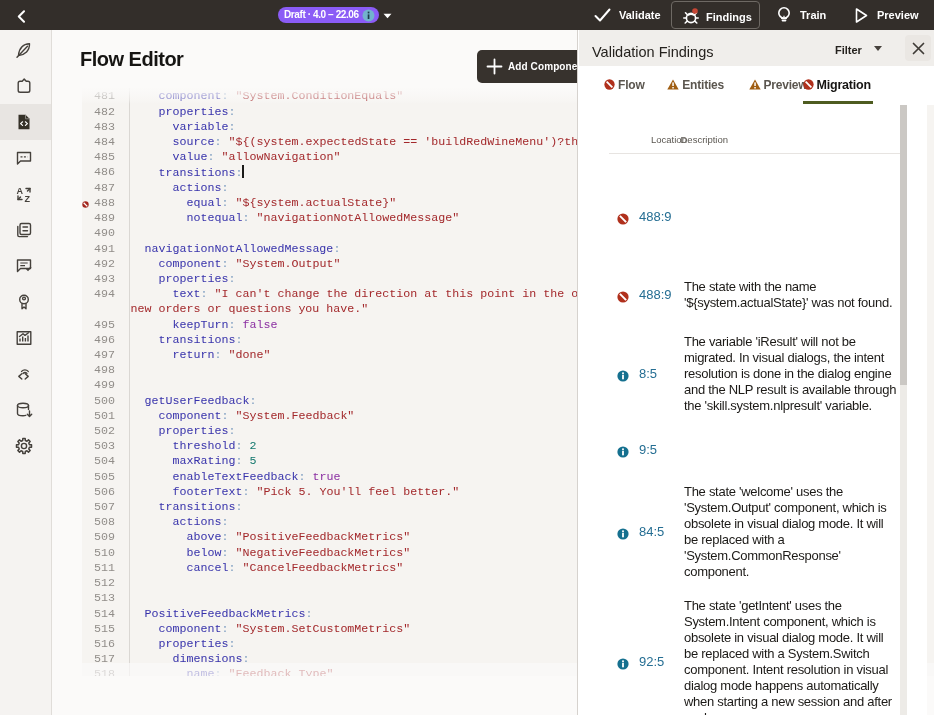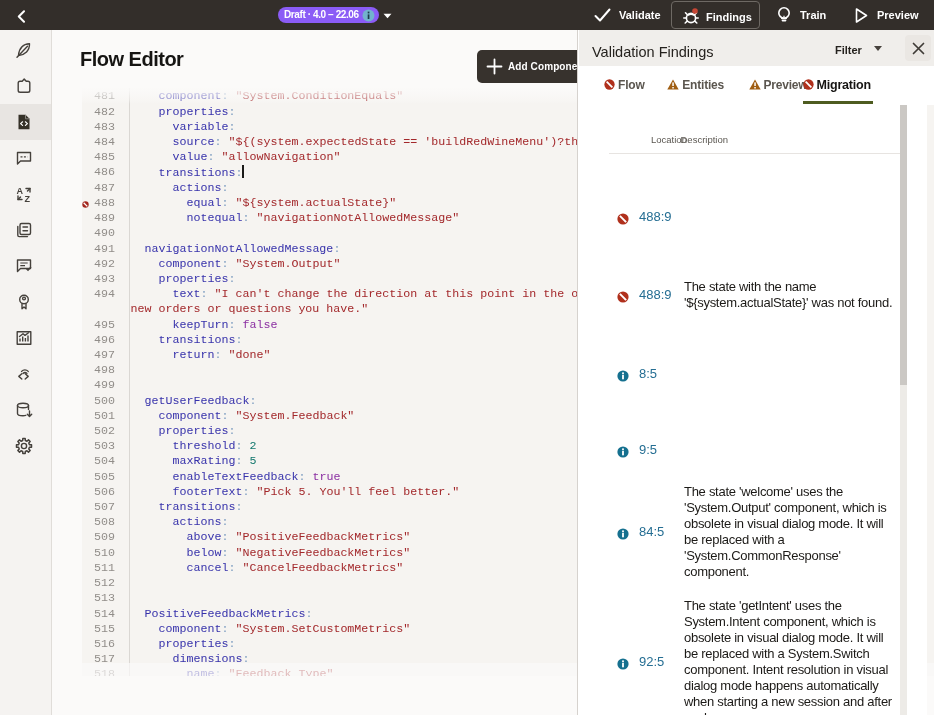--- a/index.html
+++ b/index.html
@@ -223,20 +223,21 @@
           <rect x="1.6" y="5" width="8.8" height="2" fill="#fff" transform="rotate(45 6 6)"></rect>
         </svg></div>
 <div class="floc" style="top:182.0px">488:9</div>
 <div class="fdesc" style="top:174px">The state with the name<br>'${system.actualState}' was not found.</div>
 <div class="ficon" style="top:263.0px"><svg width="12" height="12" viewBox="0 0 12 12">
           <circle cx="6" cy="6" r="5.6" fill="#15708f"></circle>
           <rect x="5.1" y="4.7" width="1.8" height="4.6" fill="#fff"></rect>
           <rect x="5.1" y="2.4" width="1.8" height="1.6" fill="#fff"></rect>
         </svg></div>
 <div class="floc" style="top:261.0px">8:5</div>
+<div class="fdesc" style="top:229px">The variable 'iResult' will not be<br>migrated. In visual dialogs, the intent<br>resolution is done in the dialog engine<br>and the NLP result is available through<br>the 'skill.system.nlpresult' variable.</div>
 <div class="ficon" style="top:339.0px"><svg width="12" height="12" viewBox="0 0 12 12">
           <circle cx="6" cy="6" r="5.6" fill="#15708f"></circle>
           <rect x="5.1" y="4.7" width="1.8" height="4.6" fill="#fff"></rect>
           <rect x="5.1" y="2.4" width="1.8" height="1.6" fill="#fff"></rect>
         </svg></div>
 <div class="floc" style="top:337.0px">9:5</div>
 <div class="ficon" style="top:421.0px"><svg width="12" height="12" viewBox="0 0 12 12">
           <circle cx="6" cy="6" r="5.6" fill="#15708f"></circle>
           <rect x="5.1" y="4.7" width="1.8" height="4.6" fill="#fff"></rect>
           <rect x="5.1" y="2.4" width="1.8" height="1.6" fill="#fff"></rect>

